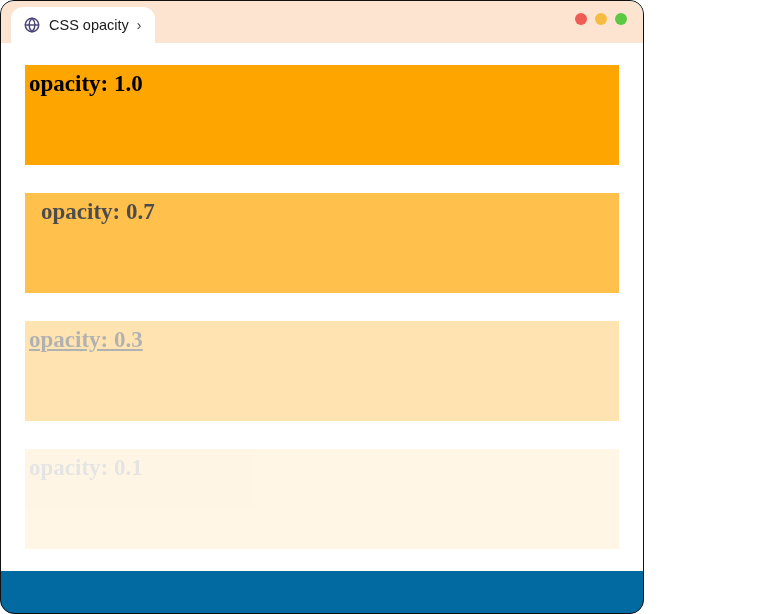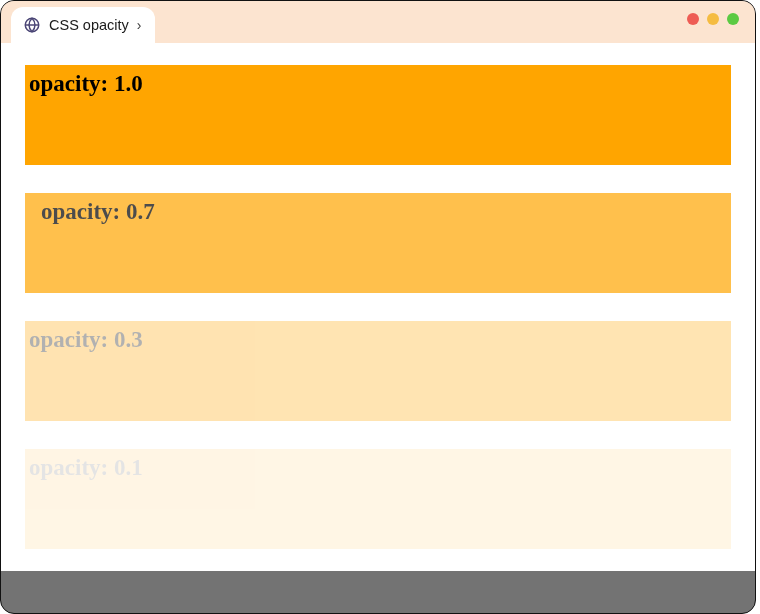--- a/index.html
+++ b/index.html
@@ -2,26 +2,26 @@
 <html><head>
 <meta charset="utf-8">
 <style>
   * { box-sizing: border-box; margin: 0; padding: 0; }
   html, body { width: 760px; height: 614px; }
   body {
     font-family: "Times New Roman", Times, serif;
     background: #ffffff;
   }
   .window {
-    width: 756px;
+    width: 644px;
     height: 614px;
     border: 1px solid #111;
     border-radius: 14px;
     overflow: hidden;
-    background: #737373;
+    background: #0369a1;
     position: relative;
   }
   .titlebar {
     height: 42px;
     background: #fce4d0;
     display: flex;
     align-items: flex-end;
     padding: 0 14px 0 10px;
     position: relative;
   }
@@ -75,21 +75,21 @@
   }
   .box:last-child { margin-bottom: 0; }
   .box .label {
     font-size: 23px;
     font-weight: bold;
     color: #000;
     font-family: "Times New Roman", Times, serif;
   }
   .op10 { opacity: 1.0; }
   .op07 { opacity: 0.7; padding-left: 16px; }
-  .op03 { opacity: 0.3; }
+  .op03 { opacity: 0.3; text-decoration: underline; }
   .op01 { opacity: 0.1; }
 </style>
 </head>
 <body>
 
 <div class="window">
 
   <div class="titlebar">
     <div class="tab">
       <span class="globe-icon">

